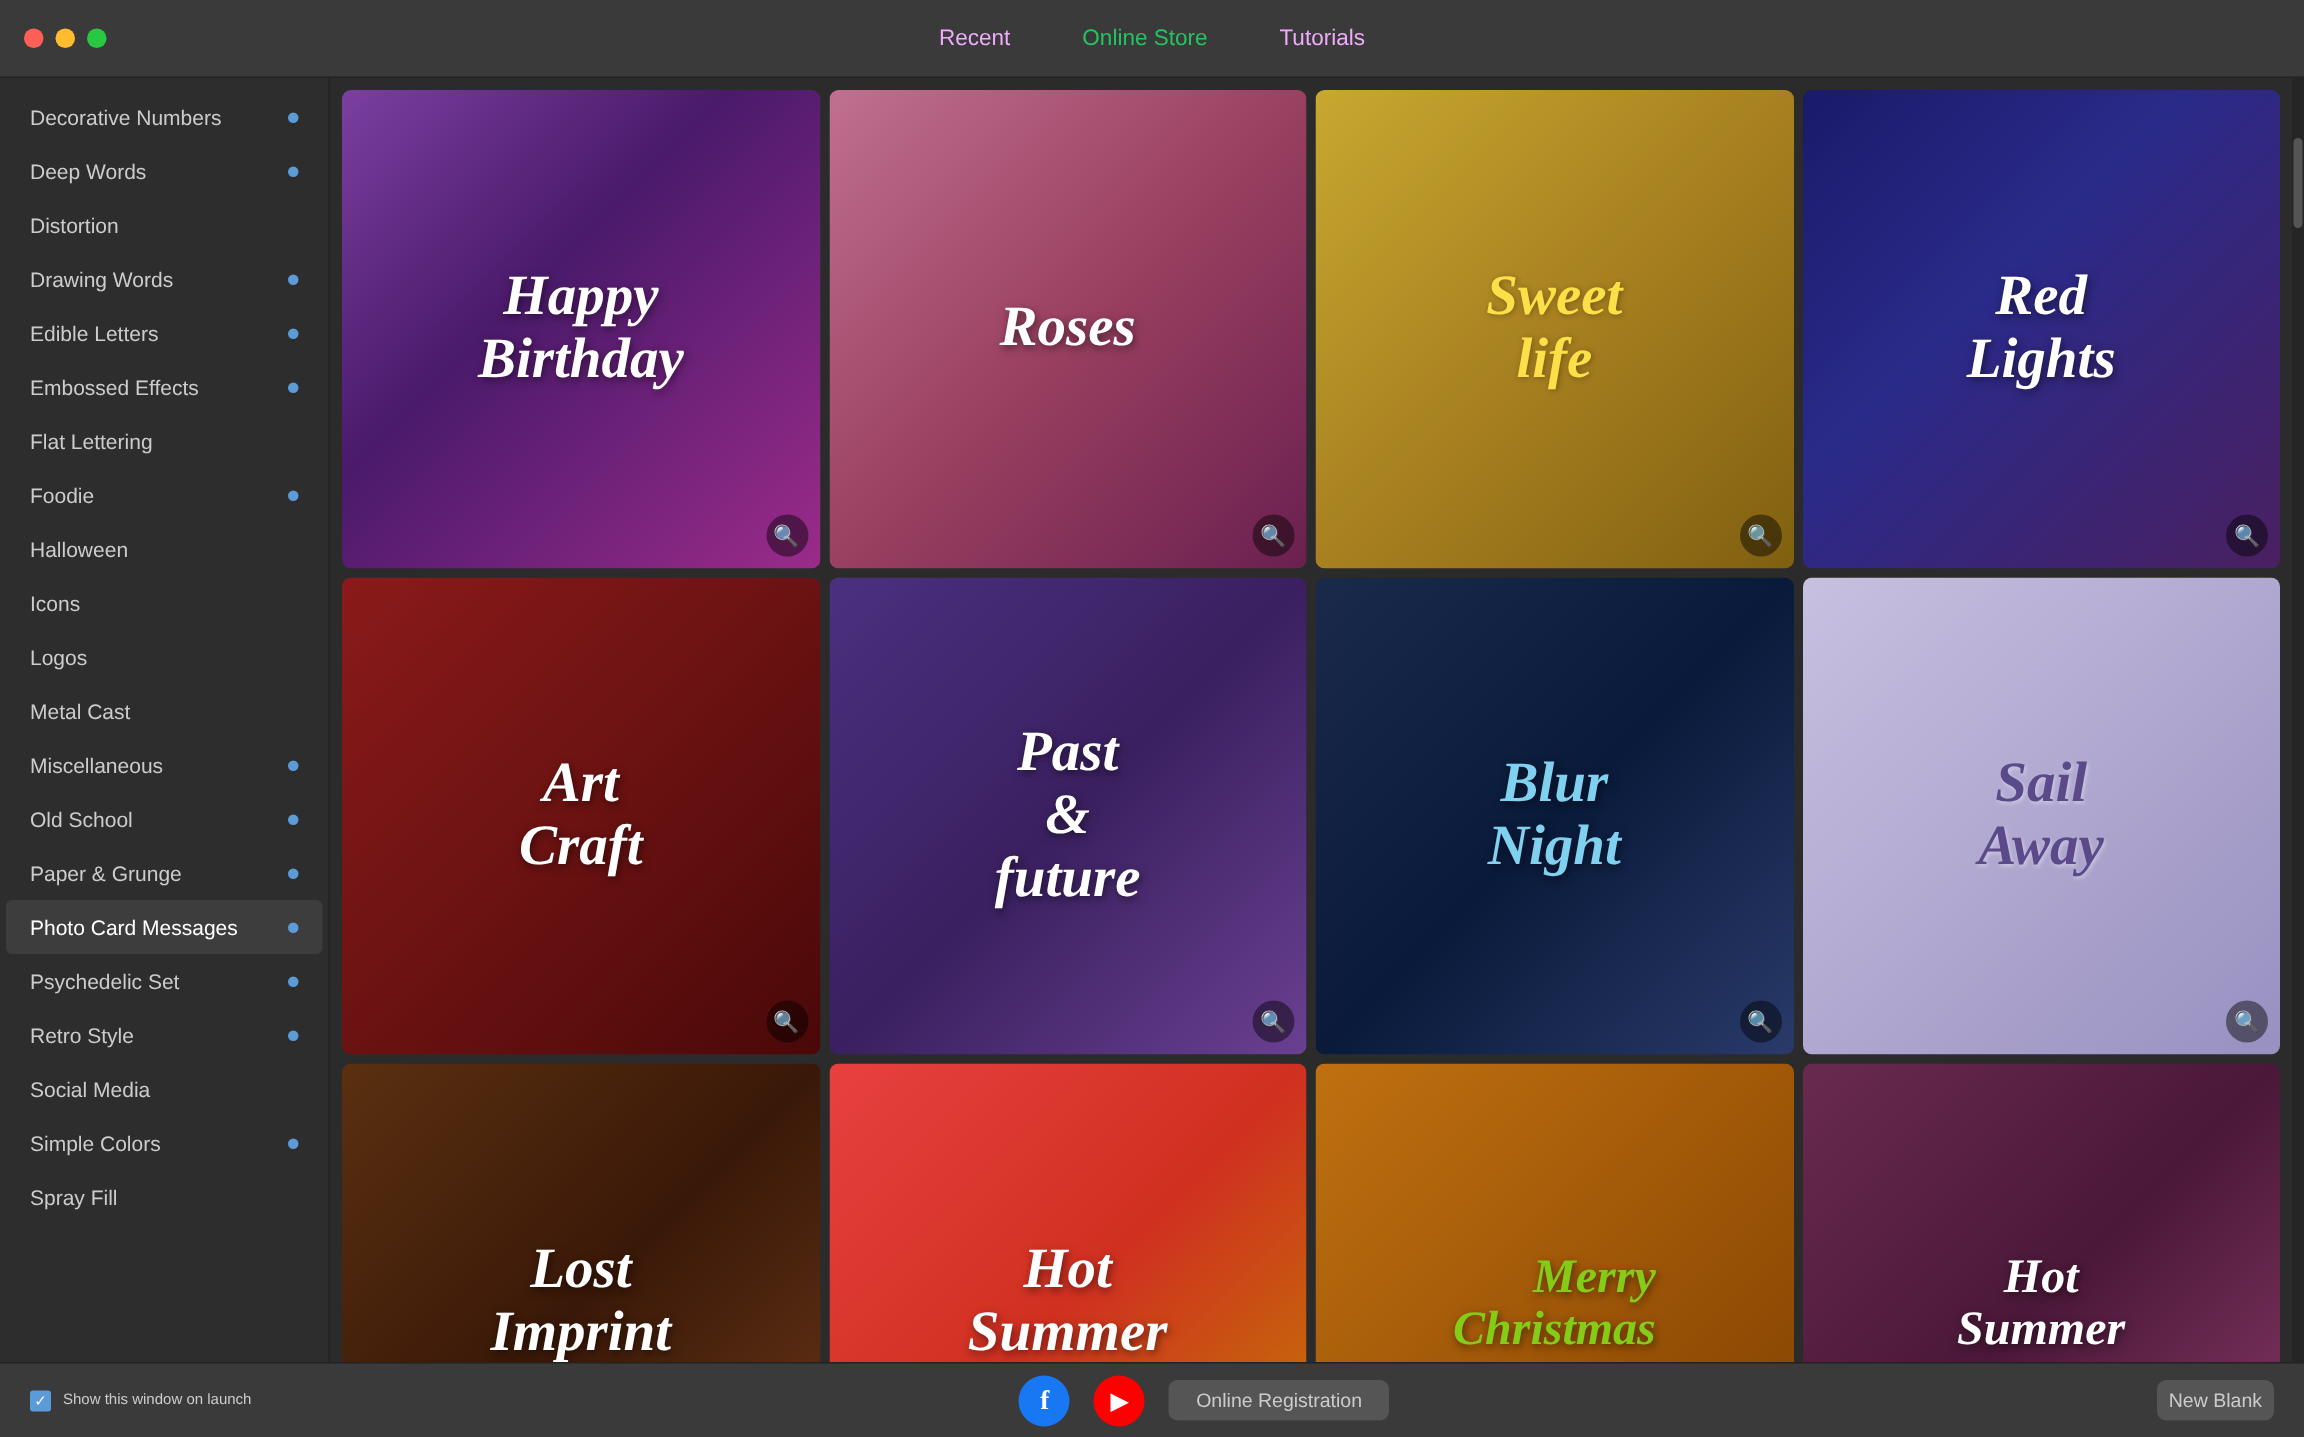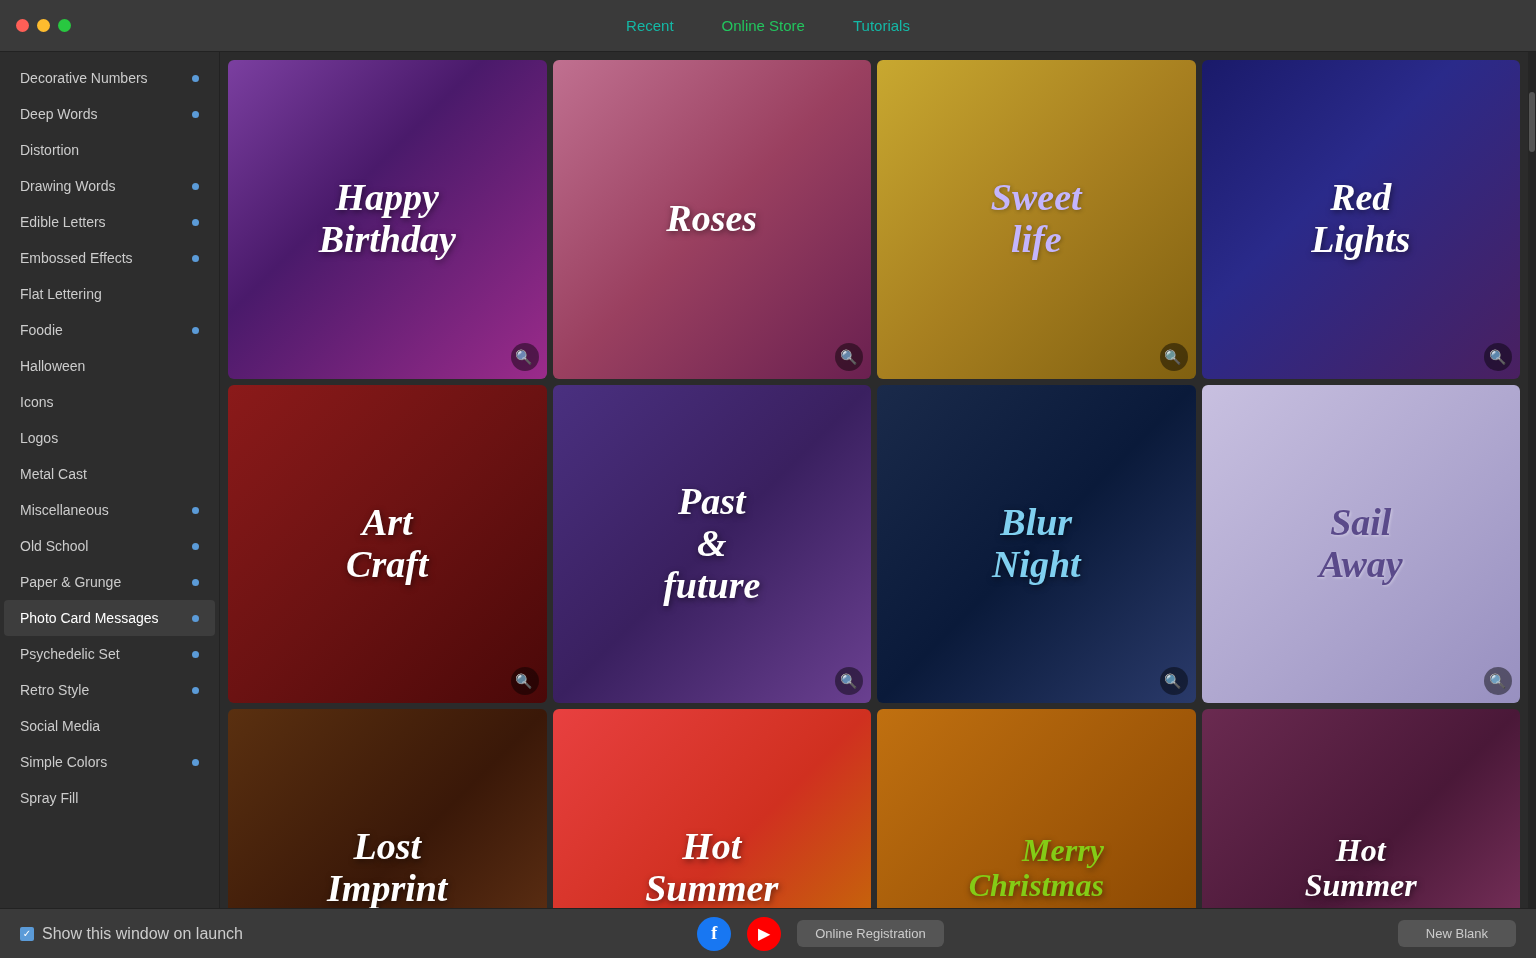--- a/index.html
+++ b/index.html
@@ -38,21 +38,21 @@
     .dot-red { background: #ff5f57; }
     .dot-yellow { background: #febc2e; }
     .dot-green { background: #28c840; }
 
     .titlebar-tabs {
       display: flex;
       gap: 48px;
     }
     .tab-item {
       font-size: 15px;
-      color: #14b8a6;
+      color: #f0abfc;
       cursor: pointer;
       padding: 4px 0;
     }
     .tab-item.active {
       color: #22c55e;
     }
 
     
     .main {
       display: flex;
@@ -181,21 +181,21 @@
       background: #5b9bd8;
       border-radius: 2px;
       display: flex;
       align-items: center;
       justify-content: center;
       color: white;
       font-size: 10px;
     }
     .show-label {
       color: #ccc;
-      font-size: 16px;
+      font-size: 10px;
     }
     .bottombar-center {
       display: flex;
       align-items: center;
       gap: 16px;
     }
     .social-icon {
       width: 34px;
       height: 34px;
       border-radius: 50%;
@@ -214,21 +214,21 @@
       border: none;
       padding: 6px 18px;
       border-radius: 6px;
       font-size: 13px;
       cursor: pointer;
     }
     .new-blank-btn {
       background: #555;
       color: #ccc;
       border: none;
-      padding: 6px 28px;
+      padding: 6px 8px;
       border-radius: 6px;
       font-size: 13px;
       cursor: pointer;
     }
 
     
     .card-happy-birthday .card-bg { background: linear-gradient(135deg, #7b3fa0 0%, #4a1a6b 40%, #9b2b8a 100%); }
     .card-roses .card-bg { background: linear-gradient(135deg, #c07090 0%, #9a4060 50%, #6a2050 100%); }
     .card-sweet-life .card-bg { background: linear-gradient(135deg, #c8a830 0%, #a88020 50%, #806010 100%); }
     .card-red-lights .card-bg { background: linear-gradient(135deg, #1a1a6a 0%, #2a2a8a 40%, #4a2060 100%); }
@@ -382,21 +382,21 @@
         <div class="card-bg"></div>
         <div class="card-text">
           <span class="script-text script-text-lg">Roses</span>
         </div>
         <div class="card-zoom">🔍</div>
       </div>
 
       <div class="card card-sweet-life">
         <div class="card-bg"></div>
         <div class="card-text">
-          <span class="script-text script-text-lg" style="color:#c4b5fd; text-shadow: 1px 1px 4px rgba(0,0,0,0.3);">Sweet<br>life</span>
+          <span class="script-text script-text-lg" style="color:#fde047; text-shadow: 1px 1px 4px rgba(0,0,0,0.3);">Sweet<br>life</span>
         </div>
         <div class="card-zoom">🔍</div>
       </div>
 
       <div class="card card-red-lights">
         <div class="card-bg"></div>
         <div class="card-text">
           <span class="script-text script-text-lg">Red<br>Lights</span>
         </div>
         <div class="card-zoom">🔍</div>

